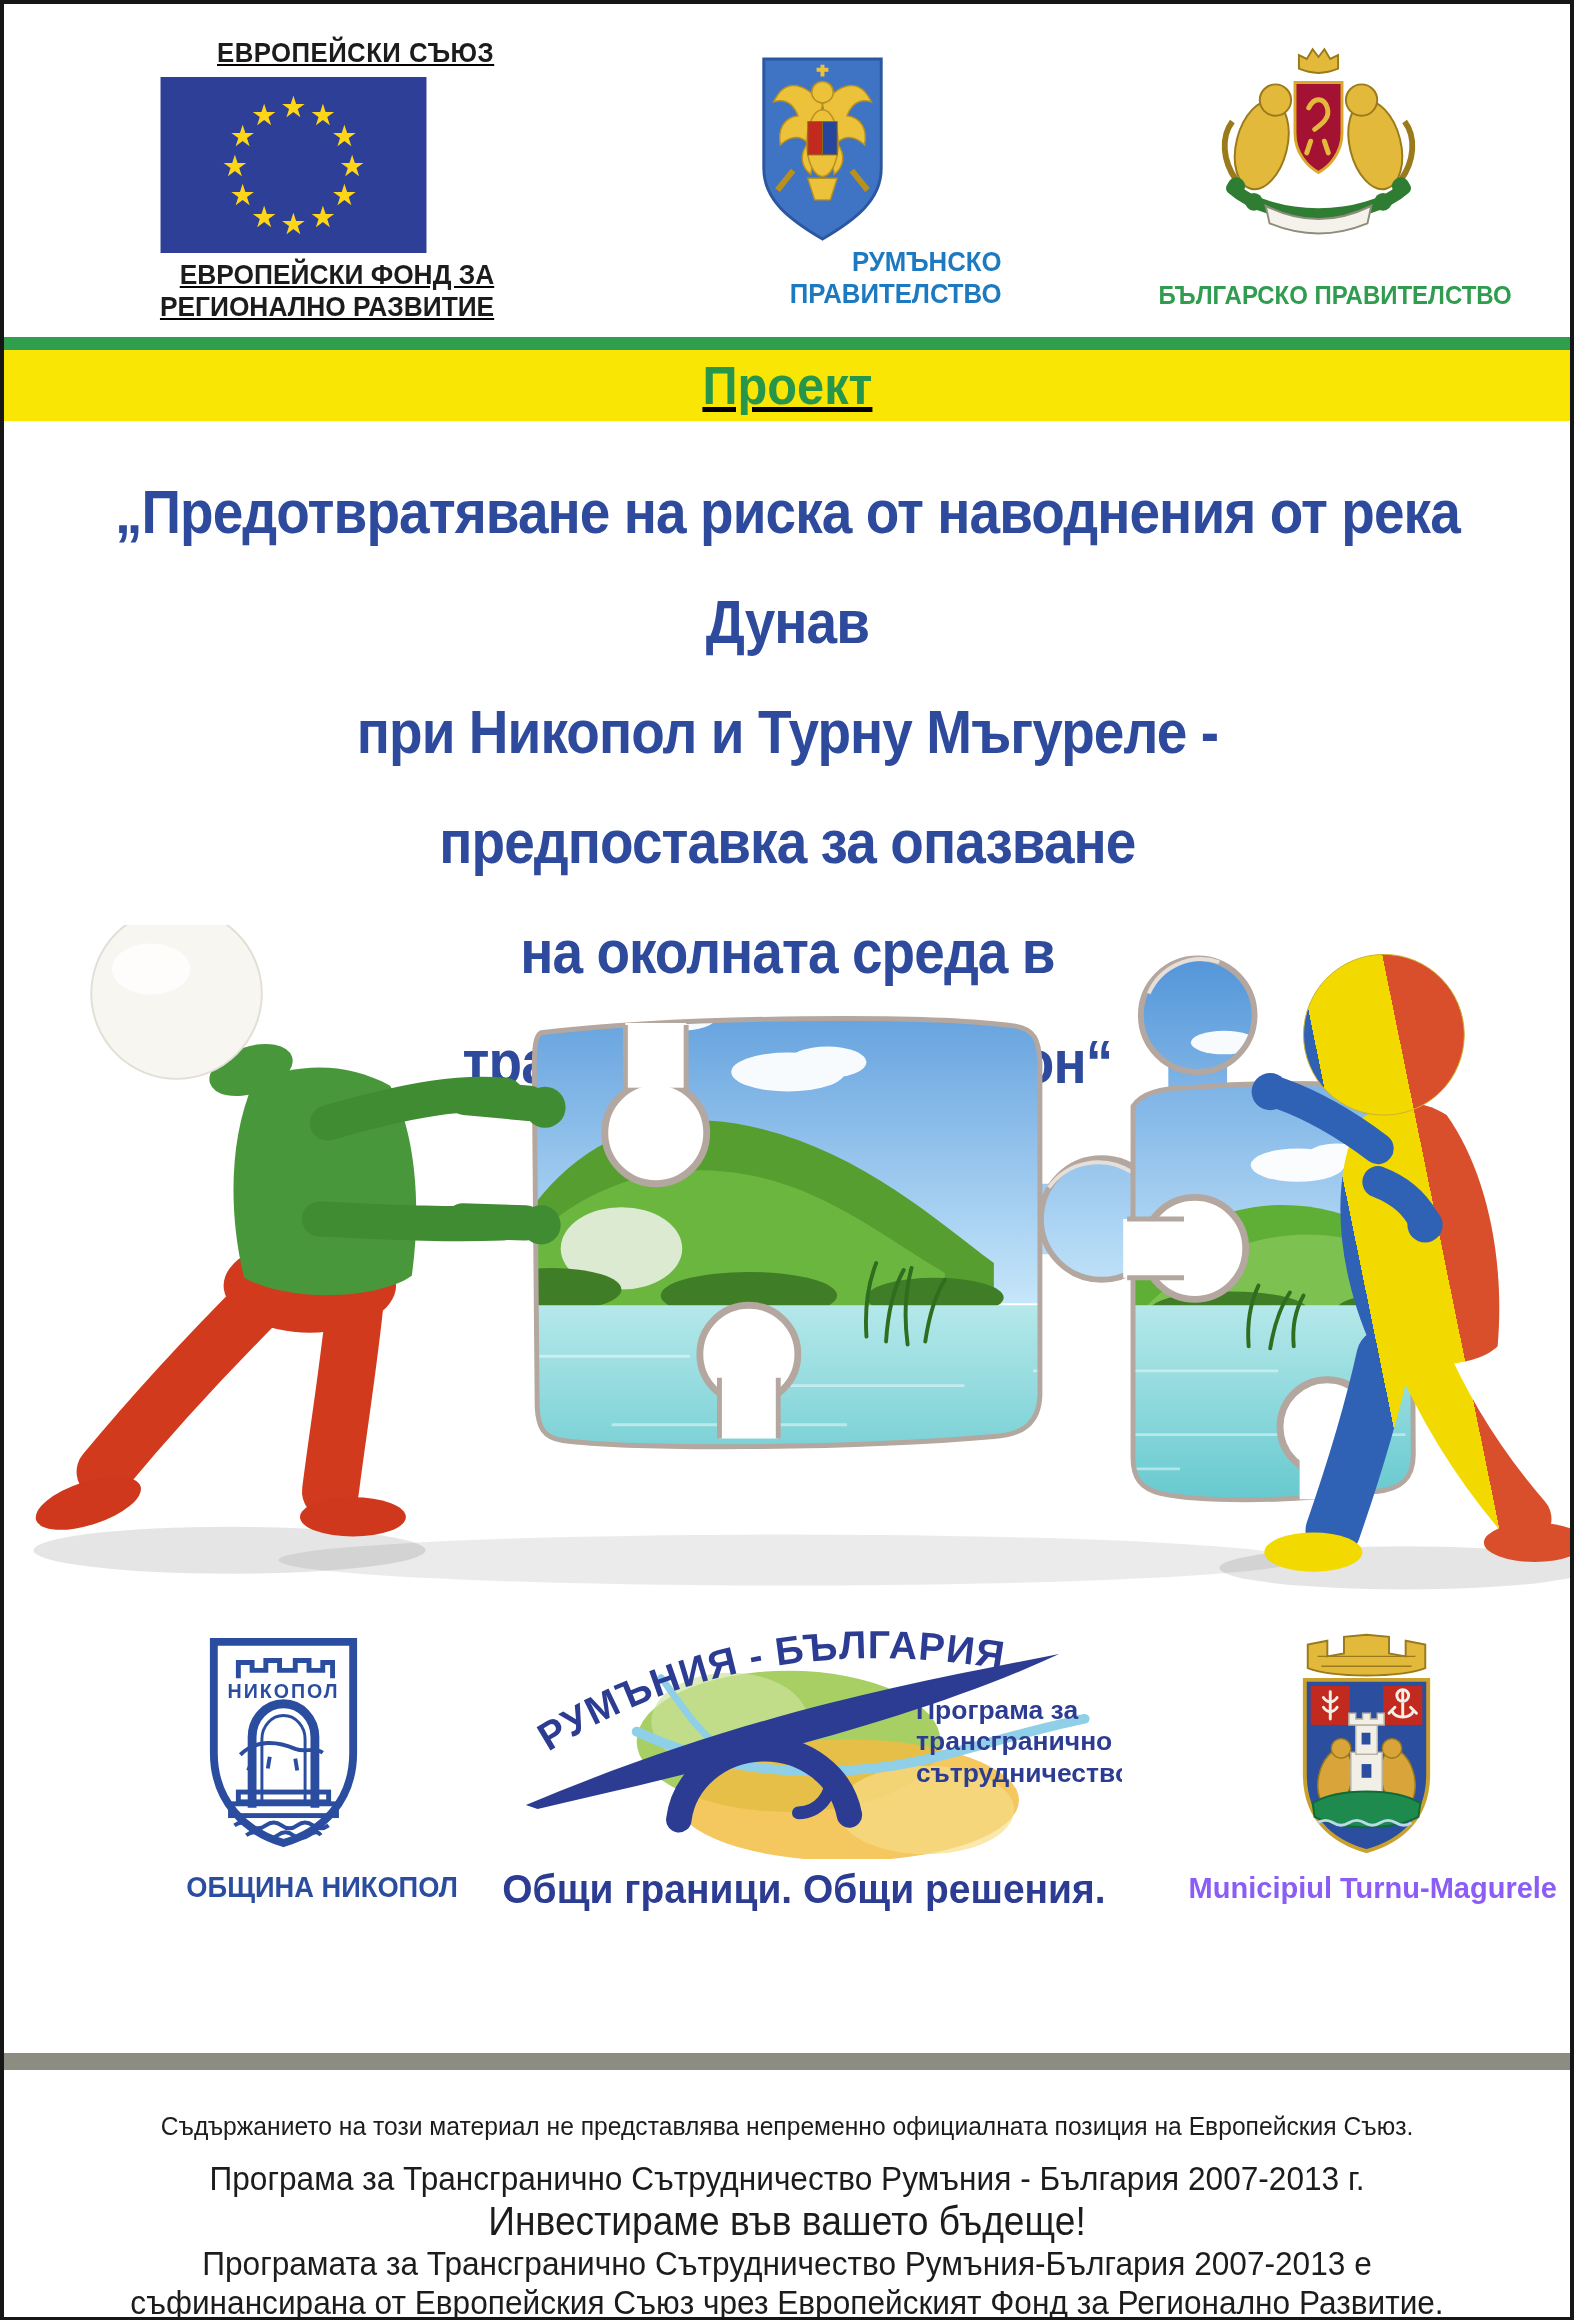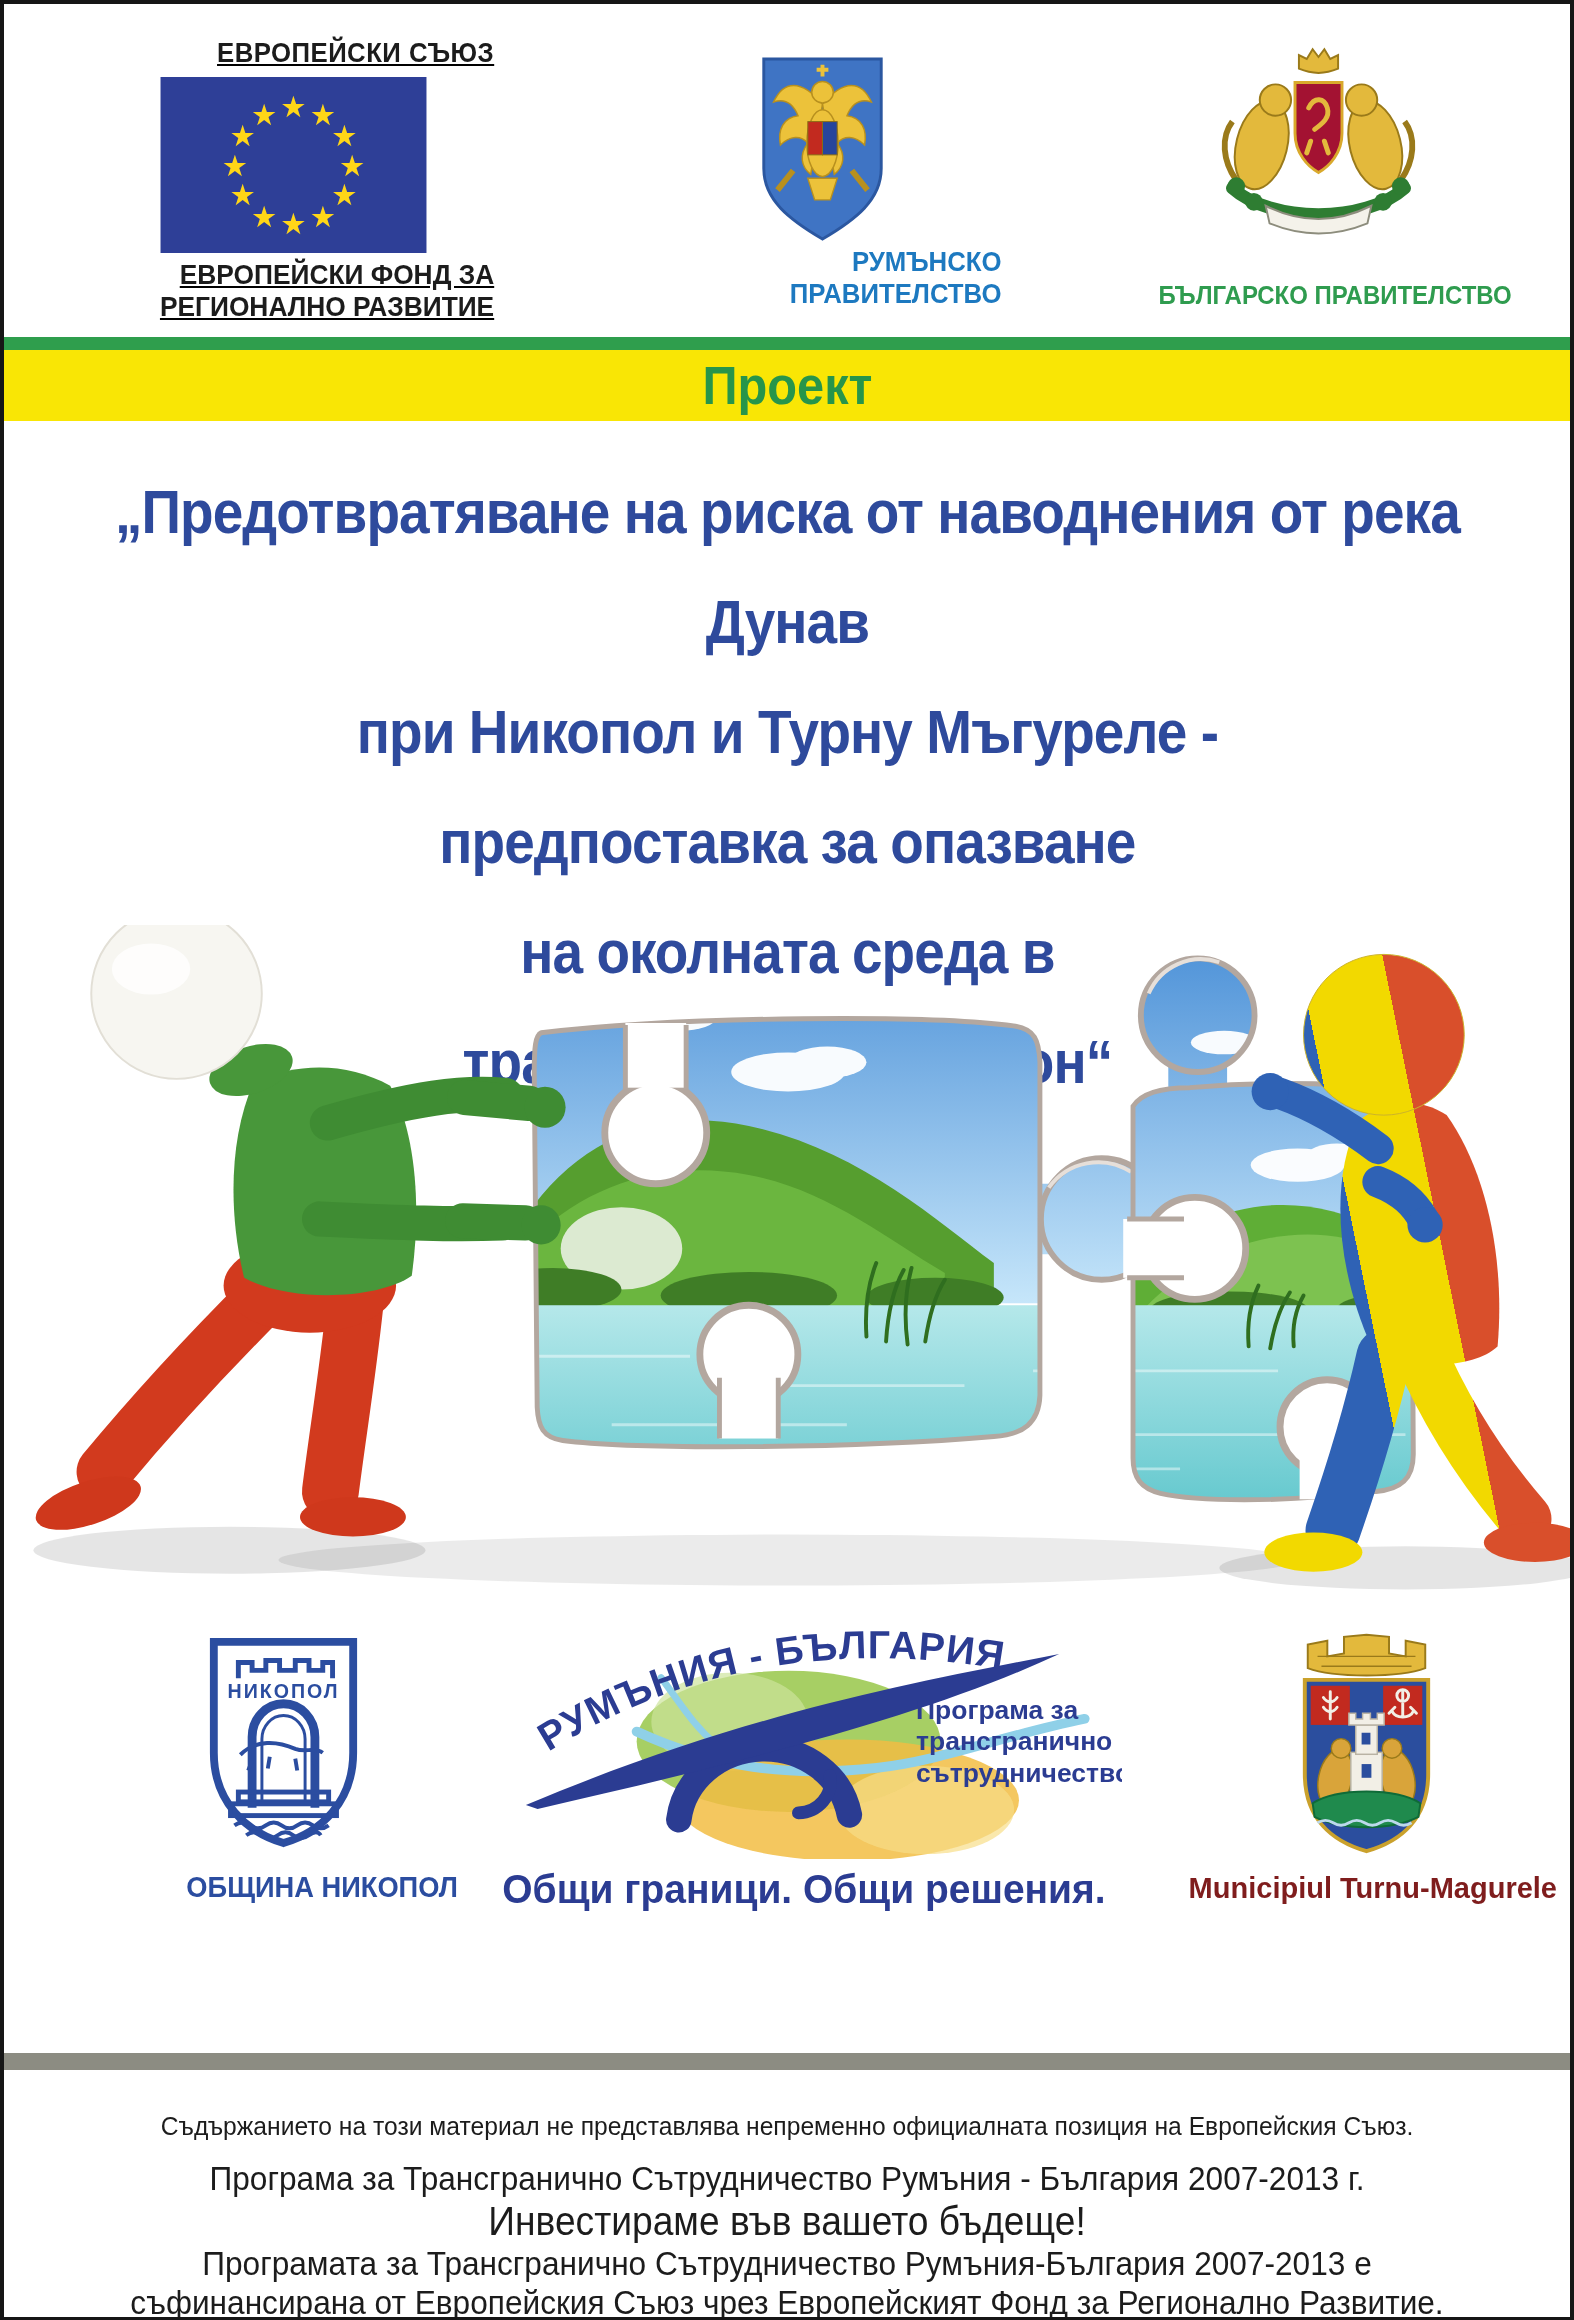--- a/index.html
+++ b/index.html
@@ -14,35 +14,35 @@
   .eu-label{font-size:27.4px;font-weight:600;color:#1c1c1c;letter-spacing:0.5px;transform:scaleX(.94);}
   .eu-flag{margin:7.8px auto 5.9px auto;display:block;}
   .eu-sub{font-size:28px;font-weight:600;color:#1c1c1c;line-height:32px;transform:scaleX(.94);}
   .ro-block{left:627px;top:49px;width:382px;height:257px;}
   .bg-block{left:1108px;top:39px;width:412px;height:267px;}
   .gov-label-ro{position:absolute;left:0;right:0;bottom:0;font-size:27.4px;font-weight:600;color:#1d79c0;transform:scaleX(.94);}
   .gov-label-bg{position:absolute;left:0;right:0;bottom:0;font-size:25.5px;font-weight:600;color:#2f9c4f;transform:scaleX(.94);}
   
   .strip-green{position:absolute;left:0;top:333px;width:100%;height:12.7px;background:#2f9e4d;}
   .strip-yellow{position:absolute;left:0;top:346px;width:100%;height:71px;background:#f9e605;
-    display:flex;align-items:center;justify-content:center;}
+    display:flex;align-items:center;justify-content:center;text-decoration:underline;}
   .proekt{font-size:53px;font-weight:bold;color:#27954a;transform:scaleX(.92);}
   
   .title{position:absolute;left:19.6px;right:19.6px;top:453px;text-align:center;
     color:#2e4a9c;font-weight:bold;font-size:61px;line-height:110px;
     transform:scaleX(.90);letter-spacing:-1px;}
   
   .scene{position:absolute;left:0;top:921px;width:1574px;height:686px;}
   
   .nikopol{left:93px;top:1629px;width:372px;height:284px;}
   .nikopol-label{position:absolute;left:0;right:0;top:238px;font-size:29px;font-weight:600;color:#2b4da0;transform:scaleX(.94);}
   .program{left:461px;top:1605px;width:657px;height:323px;}
   .program-slogan{position:absolute;left:0;right:0;top:257px;font-size:41px;font-weight:bold;color:#2b3c92;transform:scaleX(.95);}
   .turnu{left:1171px;top:1623px;width:382px;height:294px;}
-  .turnu-label{position:absolute;left:0;right:0;top:245px;font-size:29px;font-weight:600;color:#7f1d1d;}
+  .turnu-label{position:absolute;left:0;right:0;top:245px;font-size:29px;font-weight:600;color:#8b5cf6;}
   
   .url-bar{position:absolute;left:0;top:1973px;width:100%;height:75px;background:#35a24c;
     display:flex;align-items:center;justify-content:center;}
   .url-text{color:#ffffff;font-size:53px;font-weight:bold;letter-spacing:1px;transform:scaleX(.95);}
   .gray-strip{position:absolute;left:0;top:2049px;width:100%;height:16.7px;background:#8c8c82;}
   
   .footer{position:absolute;left:0;top:2107px;width:100%;text-align:center;color:#1c1c1c;transform:scaleX(.93);}
   .f1{font-size:26.5px;line-height:30px;margin-bottom:16.7px;}
   .f2{font-size:34px;line-height:40px;}
   .f3{font-size:40px;line-height:46px;}

